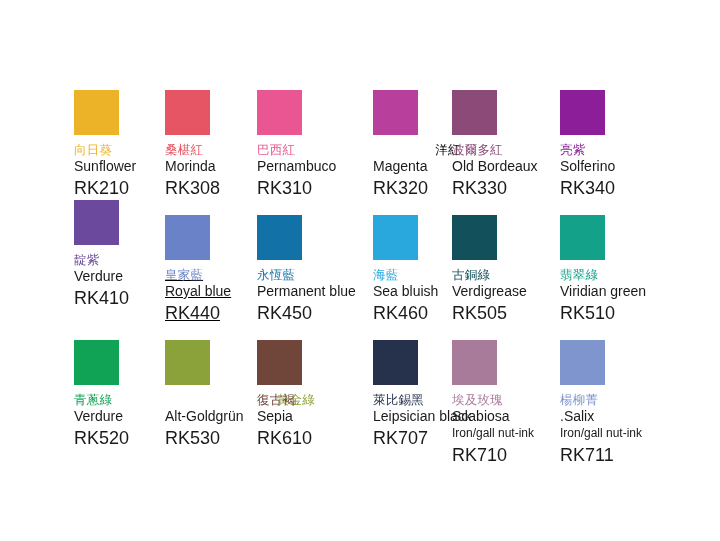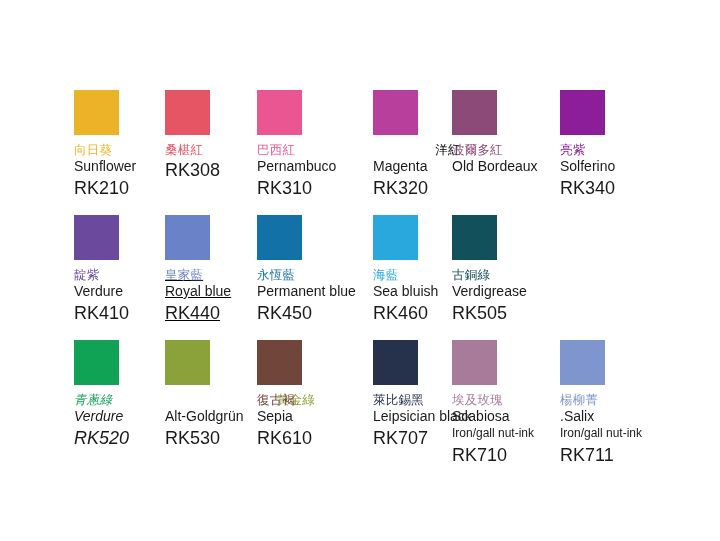--- a/index.html
+++ b/index.html
@@ -88,46 +88,48 @@
   <div class="swatch-grid">
       <div class="swatch-cell" style="left: 74px; top: 90px;">
         <div class="swatch-chip" style="width: 45px; height: 45px; background: rgb(237, 179, 40);"></div>
         <div class="swatch-name-cn" style="color: rgb(237, 179, 40);">向日葵</div>
         <div class="swatch-name-en">Sunflower</div>
         <div class="swatch-code">RK210</div>
       </div>
       <div class="swatch-cell" style="left: 165px; top: 90px;">
         <div class="swatch-chip" style="width: 45px; height: 45px; background: rgb(230, 85, 99);"></div>
         <div class="swatch-name-cn" style="color: rgb(230, 85, 99);">桑椹紅</div>
+        <div class="swatch-name-en">Morinda</div>
         <div class="swatch-code">RK308</div>
       </div>
       <div class="swatch-cell" style="left: 257px; top: 90px;">
         <div class="swatch-chip" style="width: 45px; height: 45px; background: rgb(233, 86, 145);"></div>
         <div class="swatch-name-cn" style="color: rgb(233, 86, 145);">巴西紅</div>
         <div class="swatch-name-en">Pernambuco</div>
         <div class="swatch-code">RK310</div>
       </div>
       <div class="swatch-cell" style="left: 373px; top: 90px;">
         <div class="swatch-chip" style="width: 45px; height: 45px; background: rgb(184, 63, 155);"></div>
         <div class="swatch-name-cn" style="color: #000000; text-align: center;">洋紅</div>
         <div class="swatch-name-en">Magenta</div>
         <div class="swatch-code">RK320</div>
       </div>
       <div class="swatch-cell" style="left: 452px; top: 90px;">
         <div class="swatch-chip" style="width: 45px; height: 45px; background: rgb(139, 74, 119);"></div>
         <div class="swatch-name-cn" style="color: rgb(139, 74, 119);">波爾多紅</div>
         <div class="swatch-name-en">Old Bordeaux</div>
+        <div class="swatch-code">RK330</div>
       </div>
       <div class="swatch-cell" style="left: 560px; top: 90px;">
         <div class="swatch-chip" style="width: 45px; height: 45px; background: rgb(140, 31, 153);"></div>
         <div class="swatch-name-cn" style="color: rgb(140, 31, 153);">亮紫</div>
         <div class="swatch-name-en">Solferino</div>
         <div class="swatch-code">RK340</div>
       </div>
-      <div class="swatch-cell" style="left: 74px; top: 215px;">
+      <div class="swatch-cell" style="left: 74px; top: 200px;">
         <div class="swatch-chip" style="width: 45px; height: 45px; background: rgb(107, 74, 158);"></div>
         <div class="swatch-name-cn" style="color: rgb(107, 74, 158);">靛紫</div>
         <div class="swatch-name-en">Verdure</div>
         <div class="swatch-code">RK410</div>
       </div>
       <div class="swatch-cell" style="left: 165px; top: 215px; text-decoration: underline;">
         <div class="swatch-chip" style="width: 45px; height: 45px; background: rgb(106, 130, 200);"></div>
         <div class="swatch-name-cn" style="color: rgb(106, 130, 200);">皇家藍</div>
         <div class="swatch-name-en">Royal blue</div>
         <div class="swatch-code">RK440</div>
@@ -143,21 +145,27 @@
         <div class="swatch-name-cn" style="color: rgb(41, 168, 222);">海藍</div>
         <div class="swatch-name-en">Sea bluish</div>
         <div class="swatch-code">RK460</div>
       </div>
       <div class="swatch-cell" style="left: 452px; top: 215px;">
         <div class="swatch-chip" style="width: 45px; height: 45px; background: rgb(18, 80, 92);"></div>
         <div class="swatch-name-cn" style="color: rgb(18, 80, 92);">古銅綠</div>
         <div class="swatch-name-en">Verdigrease</div>
         <div class="swatch-code">RK505</div>
       </div>
-      <div class="swatch-cell" style="left: 74px; top: 340px; font-style: italic;">
+      <div class="swatch-cell" style="left: 560px; top: 215px;">
+        <div class="swatch-chip" style="width: 45px; height: 45px; background: rgb(19, 161, 137);"></div>
+        <div class="swatch-name-cn" style="color: rgb(19, 161, 137);">翡翠綠</div>
+        <div class="swatch-name-en">Viridian green</div>
+        <div class="swatch-code">RK510</div>
+      </div>
+      <div class="swatch-cell" style="left: 74px; top: 340px;">
         <div class="swatch-chip" style="width: 45px; height: 45px; background: rgb(16, 163, 85);"></div>
         <div class="swatch-name-cn" style="color: rgb(16, 163, 85);">青蔥綠</div>
         <div class="swatch-name-en">Verdure</div>
         <div class="swatch-code">RK520</div>
       </div>
       <div class="swatch-cell" style="left: 165px; top: 340px;">
         <div class="swatch-chip" style="width: 45px; height: 45px; background: rgb(139, 162, 58);"></div>
         <div class="swatch-name-cn" style="color: rgb(139, 162, 58); text-align: right;">黃金綠</div>
         <div class="swatch-name-en">Alt-Goldgrün</div>
         <div class="swatch-code">RK530</div>

